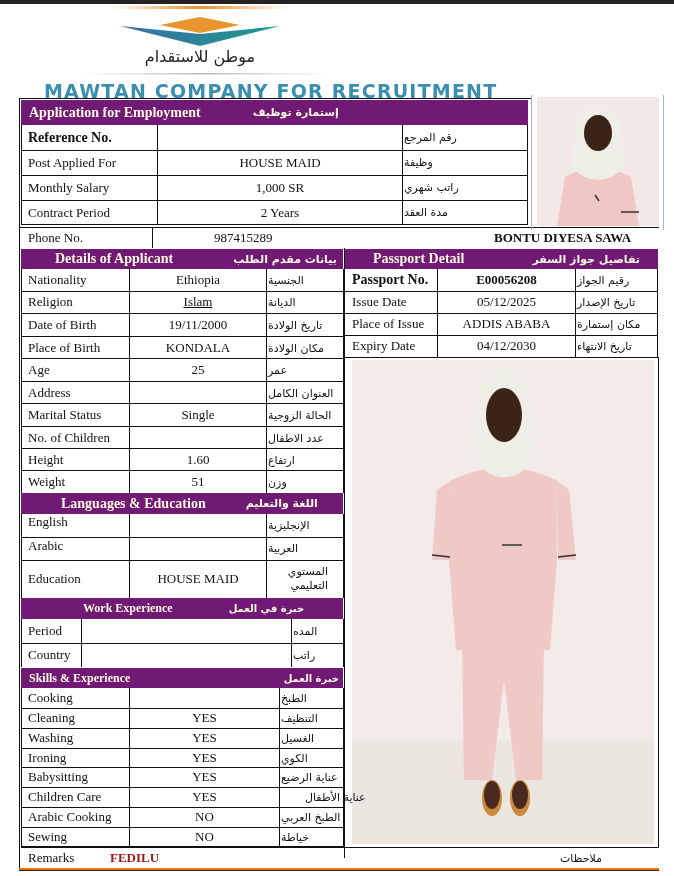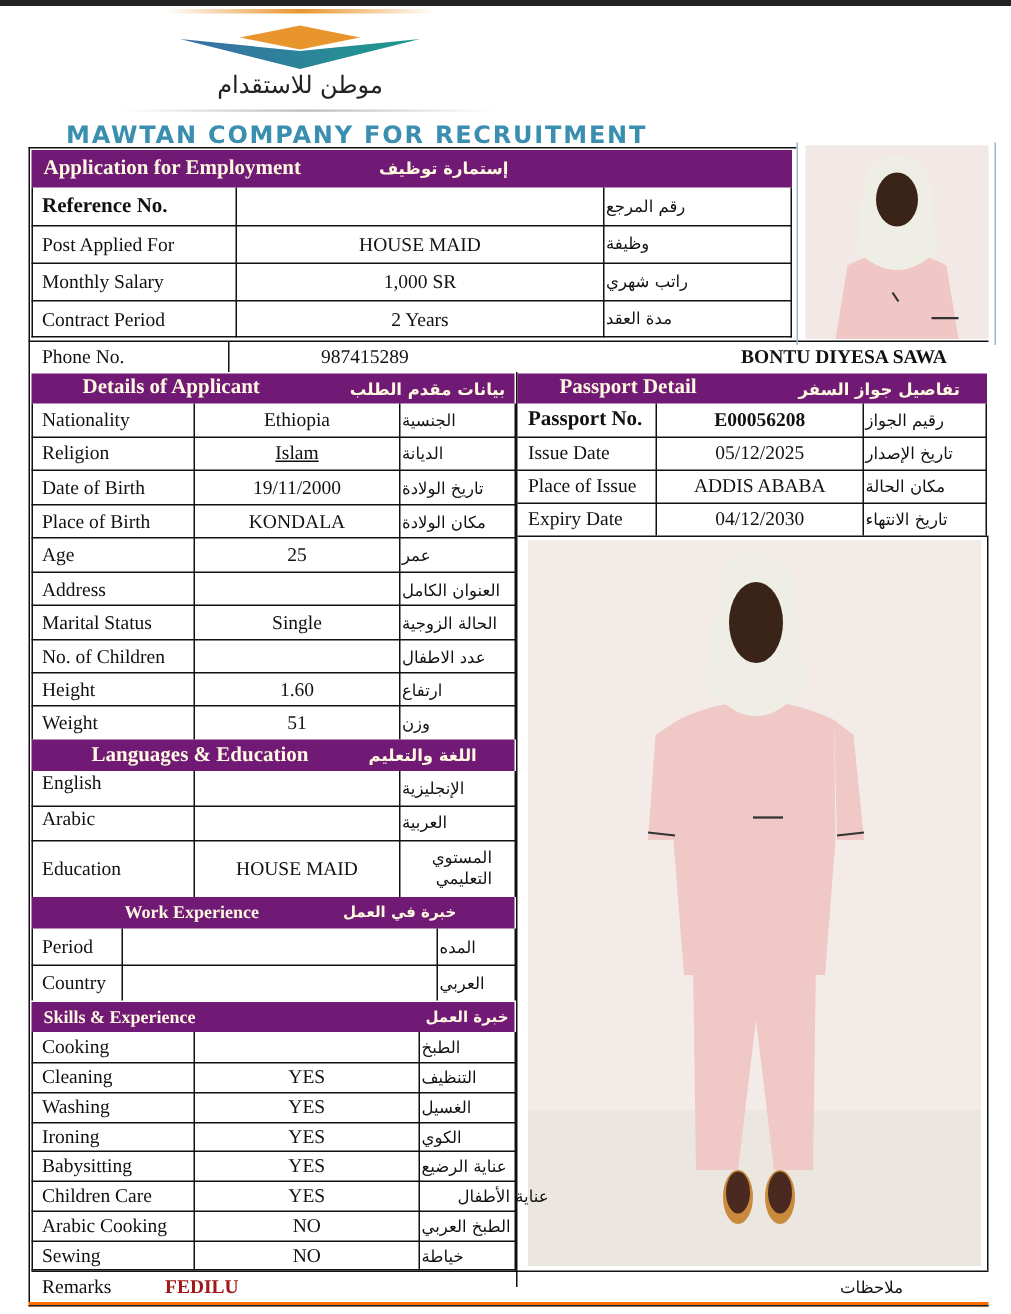--- a/index.html
+++ b/index.html
@@ -1,21 +1,21 @@
 <!DOCTYPE html>
 <html><head>
 <meta charset="utf-8">
 <style>
   * { box-sizing: border-box; margin: 0; padding: 0; }
   body { width: 674px; height: 876px; background: #fff; position: relative; overflow: hidden;
          font-family: "Liberation Serif", serif; color: #111; font-size: 13px; }
   .topbar { position: absolute; left: 0; top: 0; width: 674px; height: 4px; background: #222; }
   .logo { position: absolute; left: 40px; top: 6px; width: 330px; height: 72px; }
   .company { position: absolute; left: 44px; top: 80px; font-family: "DejaVu Sans", sans-serif;
-             font-weight: bold; font-size: 16px; letter-spacing: 1.2px; color: #3a8fb0; }
+             font-weight: bold; font-size: 19px; letter-spacing: 1.2px; color: #3a8fb0; }
   .hline { position: absolute; background: #111; }
   .abs { position: absolute; }
   .orange { background: #701a75; color: #fff8e0; font-weight: bold; }
   .cell { position: absolute; display: flex; align-items: center; white-space: nowrap; }
   .bl { border-left: 1px solid #111; }
   .br { border-right: 1px solid #111; }
   .bb { border-bottom: 1px solid #111; }
   .c { justify-content: center; }
   .r { justify-content: flex-end; direction: rtl; text-align: right; }
   .ar { font-family: "DejaVu Sans", sans-serif; font-size: 11px; }
@@ -171,21 +171,21 @@
 <div class="cell b" style="left:352px;top:269px;height:22px;font-size:14px;">Passport No.</div>
 <div class="cell c b" style="left:438px;top:269px;width:137px;height:22px;">E00056208</div>
 <div class="cell r ar" style="left:577px;top:269px;width:77px;height:22px;">رقيم الجواز</div>
 
 <div class="cell" style="left:352px;top:291px;height:22px;">Issue Date</div>
 <div class="cell c" style="left:438px;top:291px;width:137px;height:22px;">05/12/2025</div>
 <div class="cell r ar" style="left:577px;top:291px;width:77px;height:22px;">تاريخ الإصدار</div>
 
 <div class="cell" style="left:352px;top:313px;height:22px;">Place of Issue</div>
 <div class="cell c" style="left:438px;top:313px;width:137px;height:22px;">ADDIS ABABA</div>
-<div class="cell r ar" style="left:577px;top:313px;width:77px;height:22px;">مكان الحالة</div>
+<div class="cell r ar" style="left:577px;top:313px;width:77px;height:22px;">مكان إستمارة</div>
 
 <div class="cell" style="left:352px;top:335px;height:22px;">Expiry Date</div>
 <div class="cell c" style="left:438px;top:335px;width:137px;height:22px;">04/12/2030</div>
 <div class="cell r ar" style="left:577px;top:335px;width:77px;height:22px;">تاريخ الانتهاء</div>
 
 <div class="photo" style="left:352px;top:360px;width:302px;height:484px;background:#f3ecea;">
   <svg width="302" height="484" viewBox="0 0 302 484">
     <rect width="302" height="484" fill="#f3ebe8"></rect>
     <rect y="380" width="302" height="104" fill="#ebe6e0"></rect>
     <path d="M100 120 Q152 95 204 120 L205 200 L198 290 L104 290 L97 200 Z" fill="#f0c8c6"></path>
@@ -235,21 +235,21 @@
 <div class="hline" style="left:81px;top:619px;width:1px;height:48px;"></div>
 <div class="hline" style="left:291px;top:619px;width:1px;height:48px;"></div>
 <div class="hline" style="left:21px;top:643px;width:323px;height:1px;"></div>
 
 <div class="cell" style="left:28px;top:619px;height:24px;">Period</div>
 <div class="cell c" style="left:82px;top:619px;width:209px;height:24px;"></div>
 <div class="cell r ar" style="left:293px;top:619px;width:47px;height:24px;">المده</div>
 
 <div class="cell" style="left:28px;top:643px;height:24px;">Country</div>
 <div class="cell c" style="left:82px;top:643px;width:209px;height:24px;"></div>
-<div class="cell r ar" style="left:293px;top:643px;width:47px;height:24px;">العربي</div>
+<div class="cell r ar" style="left:293px;top:643px;width:47px;height:24px;">راتب</div>
 
 <div class="cell orange" style="left:21px;top:668px;width:322px;height:20px;font-size:12px;">
   <span style="margin-left:8px;">Skills &amp; Experience</span>
   <span class="ar" style="position:absolute;right:4px;font-size:10px;">خبرة العمل</span>
 </div>
 <div class="abs bl br bb" style="left:21px;top:688px;width:323px;height:159px;"></div>
 <div class="hline" style="left:129px;top:688px;width:1px;height:159px;"></div>
 <div class="hline" style="left:279px;top:688px;width:1px;height:159px;"></div>
 <div class="hline" style="left:21px;top:708px;width:323px;height:1px;"></div>
 <div class="hline" style="left:21px;top:728px;width:323px;height:1px;"></div>

